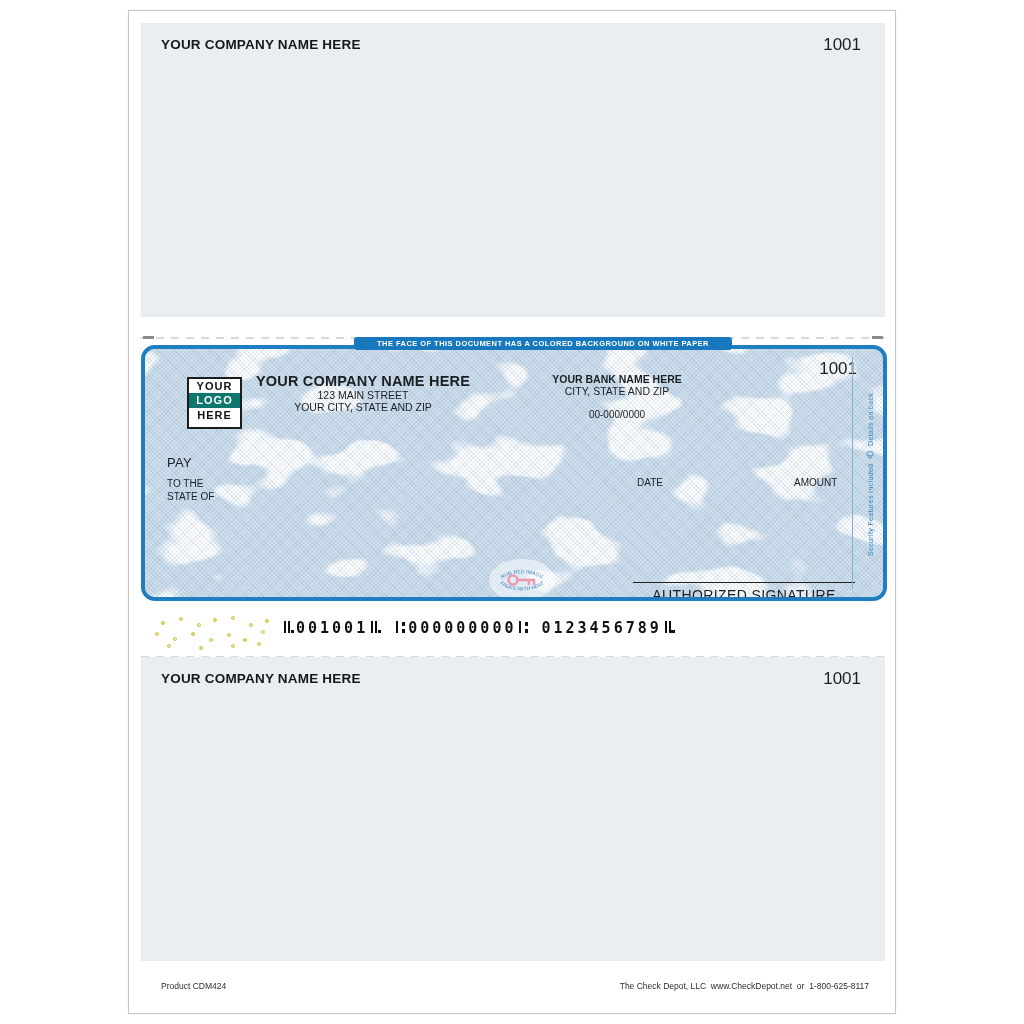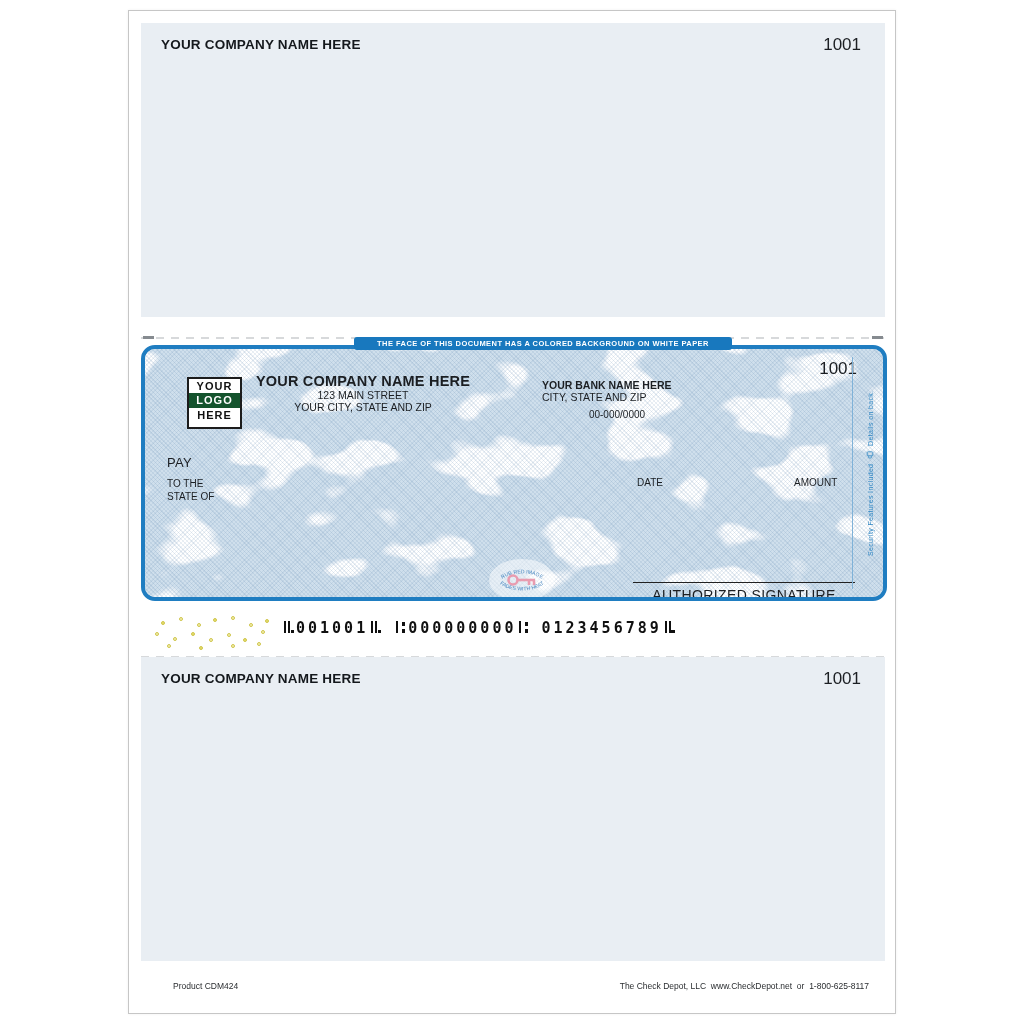--- a/index.html
+++ b/index.html
@@ -37,27 +37,27 @@
   .banner { position:absolute; left:213px; top:-8px; width:378px; height:13px; z-index:6;
             background:#1878be; border-radius:3px; color:#ffffff; font-size:7.5px; font-weight:bold;
             letter-spacing:.45px; text-align:center; line-height:13px; }
 
   .check-content { position:absolute; inset:4px; z-index:4; color:#1b1e22; }
 
   .logo-box { position:absolute; left:38px; top:24px; width:55px; height:52px;
               border:2px solid #1c1c1c; background:#ffffff; text-align:center;
               font-weight:bold; font-size:11px; letter-spacing:1px; color:#111; }
   .logo-box .row { height:14.3px; line-height:14.3px; }
-  .logo-box .dark { background:#14532d; color:#fff; }
+  .logo-box .dark { background:#0f766e; color:#fff; }
 
   .company-block { position:absolute; left:98px; top:20px; width:232px; text-align:center; }
   .company-block .name { font-size:14.5px; font-weight:bold; letter-spacing:.2px; white-space:nowrap; }
   .company-block .addr { font-size:10.5px; margin-top:0; }
 
-  .bank-block { position:absolute; left:393px; top:26px; width:150px; text-align:left; }
+  .bank-block { position:absolute; left:393px; top:20px; width:150px; text-align:center; }
   .bank-block .bname { font-size:10.5px; font-weight:bold; }
   .bank-block .bcity { font-size:10.5px; }
   .fraction { position:absolute; left:393px; top:56px; width:150px; text-align:center; font-size:10px; }
 
   .check-num { position:absolute; right:22px; top:6px; font-size:17px; }
 
   .pay { position:absolute; left:18px; top:102px; font-size:13px; letter-spacing:.3px; }
   .tothe { position:absolute; left:18px; top:125px; font-size:10px; }
   .orderof { position:absolute; left:18px; top:138px; font-size:10px; }
   .date-label { position:absolute; left:488px; top:124px; font-size:10px; }
@@ -85,21 +85,21 @@
   .micr-group { margin-right:10px; }
   .micr-sym { display:inline-block; position:relative; width:9px; height:12px; margin:0 3px; }
   .micr-onus::before { content:""; position:absolute; left:0; top:0; width:2px; height:12px; background:#101010;
                        box-shadow:4px 0 0 #101010; }
   .micr-onus::after { content:""; position:absolute; right:-1px; bottom:0; width:3.5px; height:3.5px; background:#101010; }
   .micr-transit::before { content:""; position:absolute; left:0; top:0; width:2px; height:12px; background:#101010; }
   .micr-transit::after { content:""; position:absolute; right:0; top:1px; width:3.5px; height:3.5px; background:#101010;
                          box-shadow:0 7px 0 #101010; }
 
   
-  .footer { position:absolute; left:12px; right:0; top:960px; height:34px; }
+  .footer { position:absolute; left:0; right:0; top:960px; height:34px; }
   .footer .product { position:absolute; left:32px; top:10px; font-size:8.5px; color:#2a2d30; }
   .footer .vendor { position:absolute; right:26px; top:10px; font-size:8.5px; color:#2a2d30; white-space:pre; }
 </style>
 </head>
 <body>
 
 <div class="sheet">
 
   <div class="stub stub-top">
     <div class="company">YOUR COMPANY NAME HERE</div>

